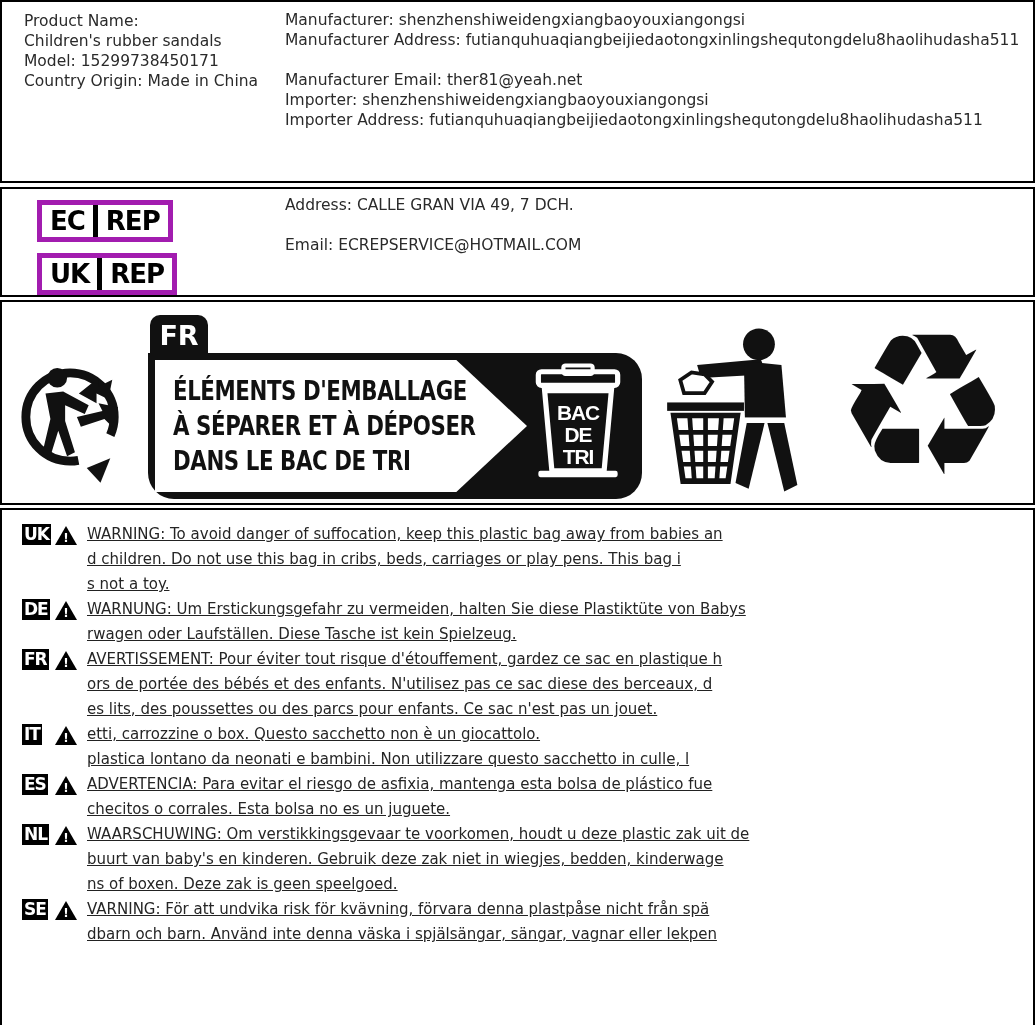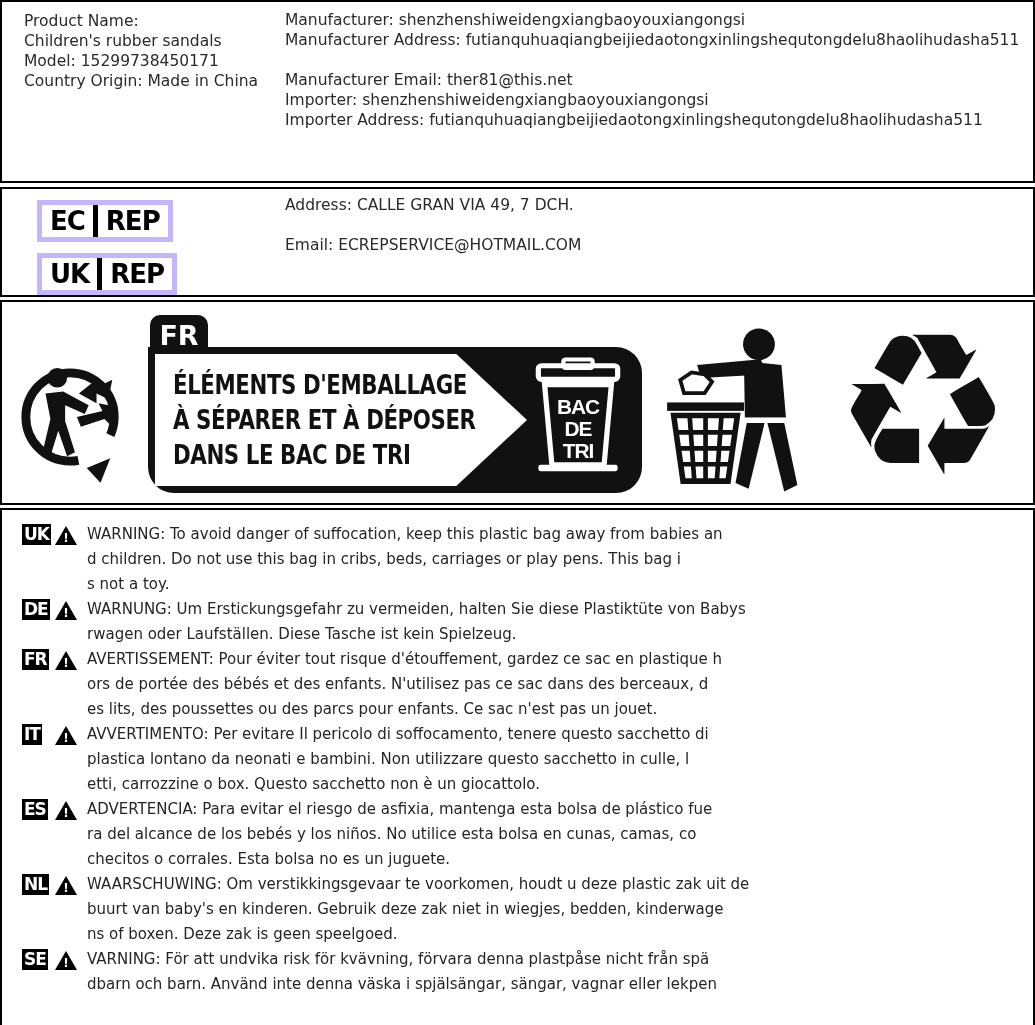--- a/index.html
+++ b/index.html
@@ -1,43 +1,43 @@
 <!DOCTYPE html>
 <html><head>
 <meta charset="utf-8">
 <style>
   html,body{margin:0;padding:0;}
   body{
     width:1035px;height:1025px;overflow:hidden;background:#fff;
     font-family:"DejaVu Sans",sans-serif;color:#222;
   }
-  .sec{border:2px solid #000;box-sizing:border-box;width:1035px;position:relative;background:#fff;}
+  .sec{border:2px solid #000;box-sizing:border-box;width:1035px;position:relative;background:#fff;text-decoration:underline;}
   .sec-info{height:183px;margin-bottom:4px;}
   .sec-rep{height:110px;margin-bottom:3px;}
   .sec-logos{height:205px;margin-bottom:3px;}
   .sec-warn{height:520px;padding-top:12px;}
 
   
   .col-left{position:absolute;left:22px;top:9px;}
   .col-right{position:absolute;left:283px;top:8px;}
   .info-line{font-size:15.5px;line-height:20px;min-height:20px;white-space:pre;color:#2a2a2a;}
 
   
   .rep-badges{position:absolute;left:35px;top:11px;}
-  .rep-badge{display:flex;width:max-content;border:5px solid #c4b5fd;margin-bottom:11px;background:#fff;}
+  .rep-badge{display:flex;width:max-content;border:5px solid #a21caf;margin-bottom:11px;background:#fff;}
   .rep-cell{font-weight:bold;font-size:26px;line-height:30px;padding:1px 8px;color:#000;letter-spacing:-1px;}
   .rep-cell.second{border-left:5px solid #000;}
   .rep-text{position:absolute;left:283px;top:6px;}
 
   
   .triman{position:absolute;left:16px;top:38px;}
   .fr-wrap{position:absolute;left:146px;top:13px;width:494px;height:184px;}
   .fr-tab{position:absolute;left:2px;top:0;width:58px;height:44px;background:#111;color:#fff;
     border-radius:10px 10px 0 0;font-weight:bold;font-size:27px;text-align:center;line-height:42px;}
-  .banner-body{position:absolute;left:0;top:32px;width:494px;height:146px;background:#111;
+  .banner-body{position:absolute;left:0;top:38px;width:494px;height:146px;background:#111;
     border-radius:0 26px 26px 26px;}
   .banner-white{position:absolute;left:7px;top:7px;height:132px;width:372px;background:#fff;
     clip-path:polygon(0 0,81% 0,100% 50%,81% 100%,0 100%);
     display:flex;flex-direction:column;justify-content:center;padding-left:18px;box-sizing:border-box;}
   .banner-line{font-weight:bold;font-size:26px;line-height:35px;color:#111;white-space:nowrap;
     transform:scaleX(0.82);transform-origin:0 50%;letter-spacing:-0.5px;}
   .bin{position:absolute;right:16px;top:10px;}
   .tidyman{position:absolute;left:648px;top:18px;}
   .recycle{position:absolute;left:828px;top:6px;width:186px;height:196px;
     font-size:198px;line-height:196px;color:#111;text-align:center;}
@@ -63,21 +63,21 @@
   <div class="col-left">
     <div class="info-line">Product Name:</div>
     <div class="info-line">Children's rubber sandals</div>
     <div class="info-line">Model: 15299738450171</div>
     <div class="info-line">Country Origin: Made in China</div>
   </div>
   <div class="col-right">
     <div class="info-line">Manufacturer: shenzhenshiweidengxiangbaoyouxiangongsi</div>
     <div class="info-line">Manufacturer Address: futianquhuaqiangbeijiedaotongxinlingshequtongdelu8haolihudasha511</div>
     <div class="info-line"></div>
-    <div class="info-line">Manufacturer Email: ther81@this.net</div>
+    <div class="info-line">Manufacturer Email: ther81@yeah.net</div>
     <div class="info-line">Importer: shenzhenshiweidengxiangbaoyouxiangongsi</div>
     <div class="info-line">Importer Address: futianquhuaqiangbeijiedaotongxinlingshequtongdelu8haolihudasha511</div>
     <div class="info-line"></div>
   </div>
 </div>
 
 <div class="sec sec-rep">
   <div class="rep-badges">
     <div class="rep-badge">
       <span class="rep-cell">EC</span>
@@ -189,51 +189,49 @@
   <div class="warn-row">
     <div class="warn-head">
       <span class="lang-badge">FR</span>
       <span class="tri">
           <span class="tri-shape"></span>
           <span class="tri-bang">!</span>
         </span>
     </div>
     <div class="warn-lines">
       <div class="wline">AVERTISSEMENT: Pour éviter tout risque d'étouffement, gardez ce sac en plastique h</div>
-      <div class="wline">ors de portée des bébés et des enfants. N'utilisez pas ce sac dans des berceaux, d</div>
+      <div class="wline">ors de portée des bébés et des enfants. N'utilisez pas ce sac diese des berceaux, d</div>
       <div class="wline">es lits, des poussettes ou des parcs pour enfants. Ce sac n'est pas un jouet.</div>
     </div>
   </div>
 
   <div class="warn-row">
     <div class="warn-head">
       <span class="lang-badge">IT</span>
       <span class="tri">
           <span class="tri-shape"></span>
           <span class="tri-bang">!</span>
         </span>
     </div>
     <div class="warn-lines">
-      <div class="wline">AVVERTIMENTO: Per evitare Il pericolo di soffocamento, tenere questo sacchetto di</div>
+      <div class="wline">etti, carrozzine o box. Questo sacchetto non è un giocattolo.</div>
       <div class="wline">plastica lontano da neonati e bambini. Non utilizzare questo sacchetto in culle, l</div>
-      <div class="wline">etti, carrozzine o box. Questo sacchetto non è un giocattolo.</div>
     </div>
   </div>
 
   <div class="warn-row">
     <div class="warn-head">
       <span class="lang-badge">ES</span>
       <span class="tri">
           <span class="tri-shape"></span>
           <span class="tri-bang">!</span>
         </span>
     </div>
     <div class="warn-lines">
       <div class="wline">ADVERTENCIA: Para evitar el riesgo de asfixia, mantenga esta bolsa de plástico fue</div>
-      <div class="wline">ra del alcance de los bebés y los niños. No utilice esta bolsa en cunas, camas, co</div>
       <div class="wline">checitos o corrales. Esta bolsa no es un juguete.</div>
     </div>
   </div>
 
   <div class="warn-row">
     <div class="warn-head">
       <span class="lang-badge">NL</span>
       <span class="tri">
           <span class="tri-shape"></span>
           <span class="tri-bang">!</span>

